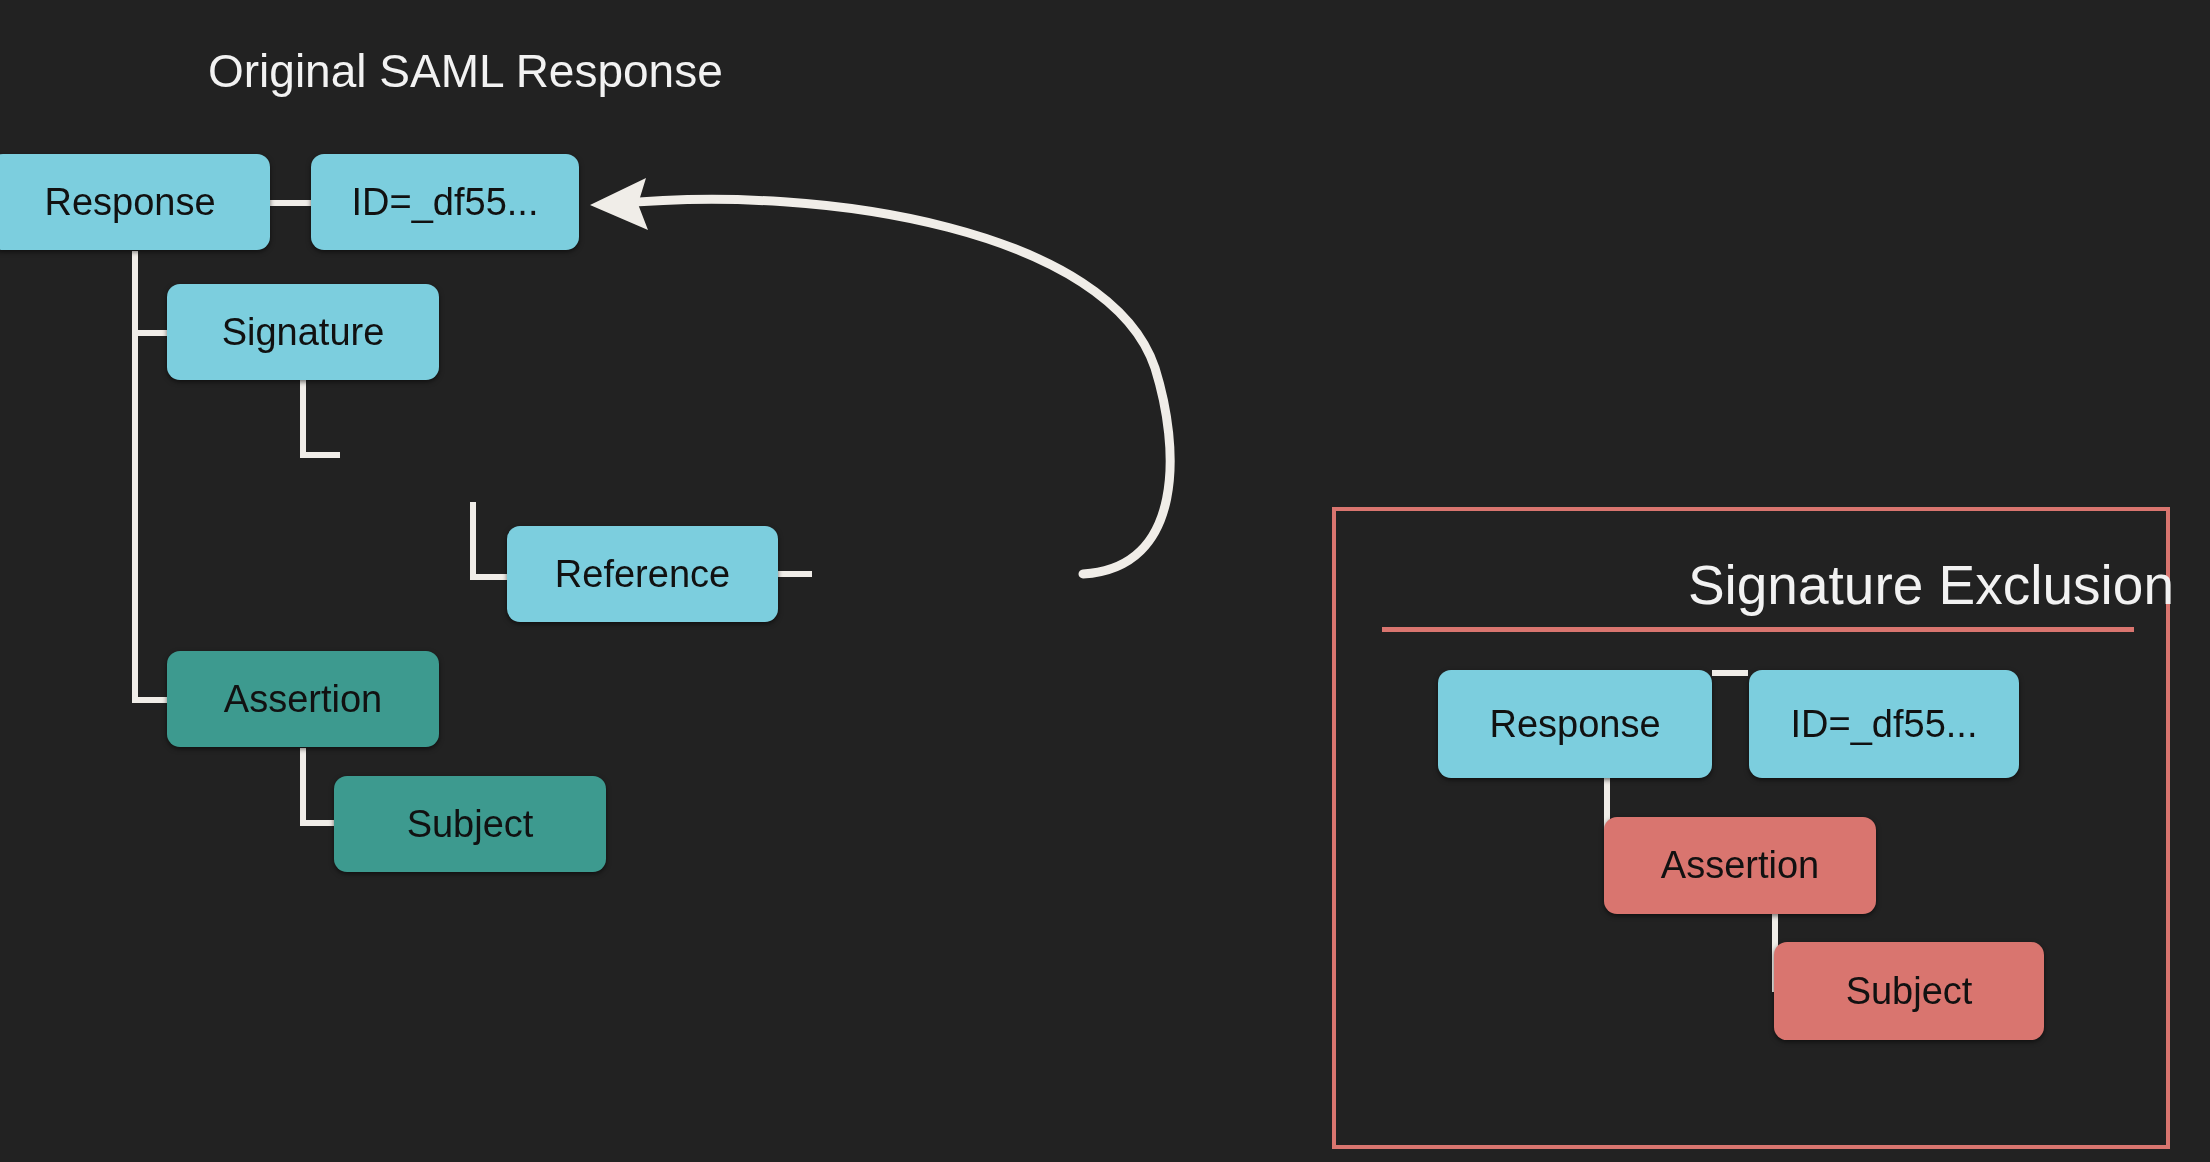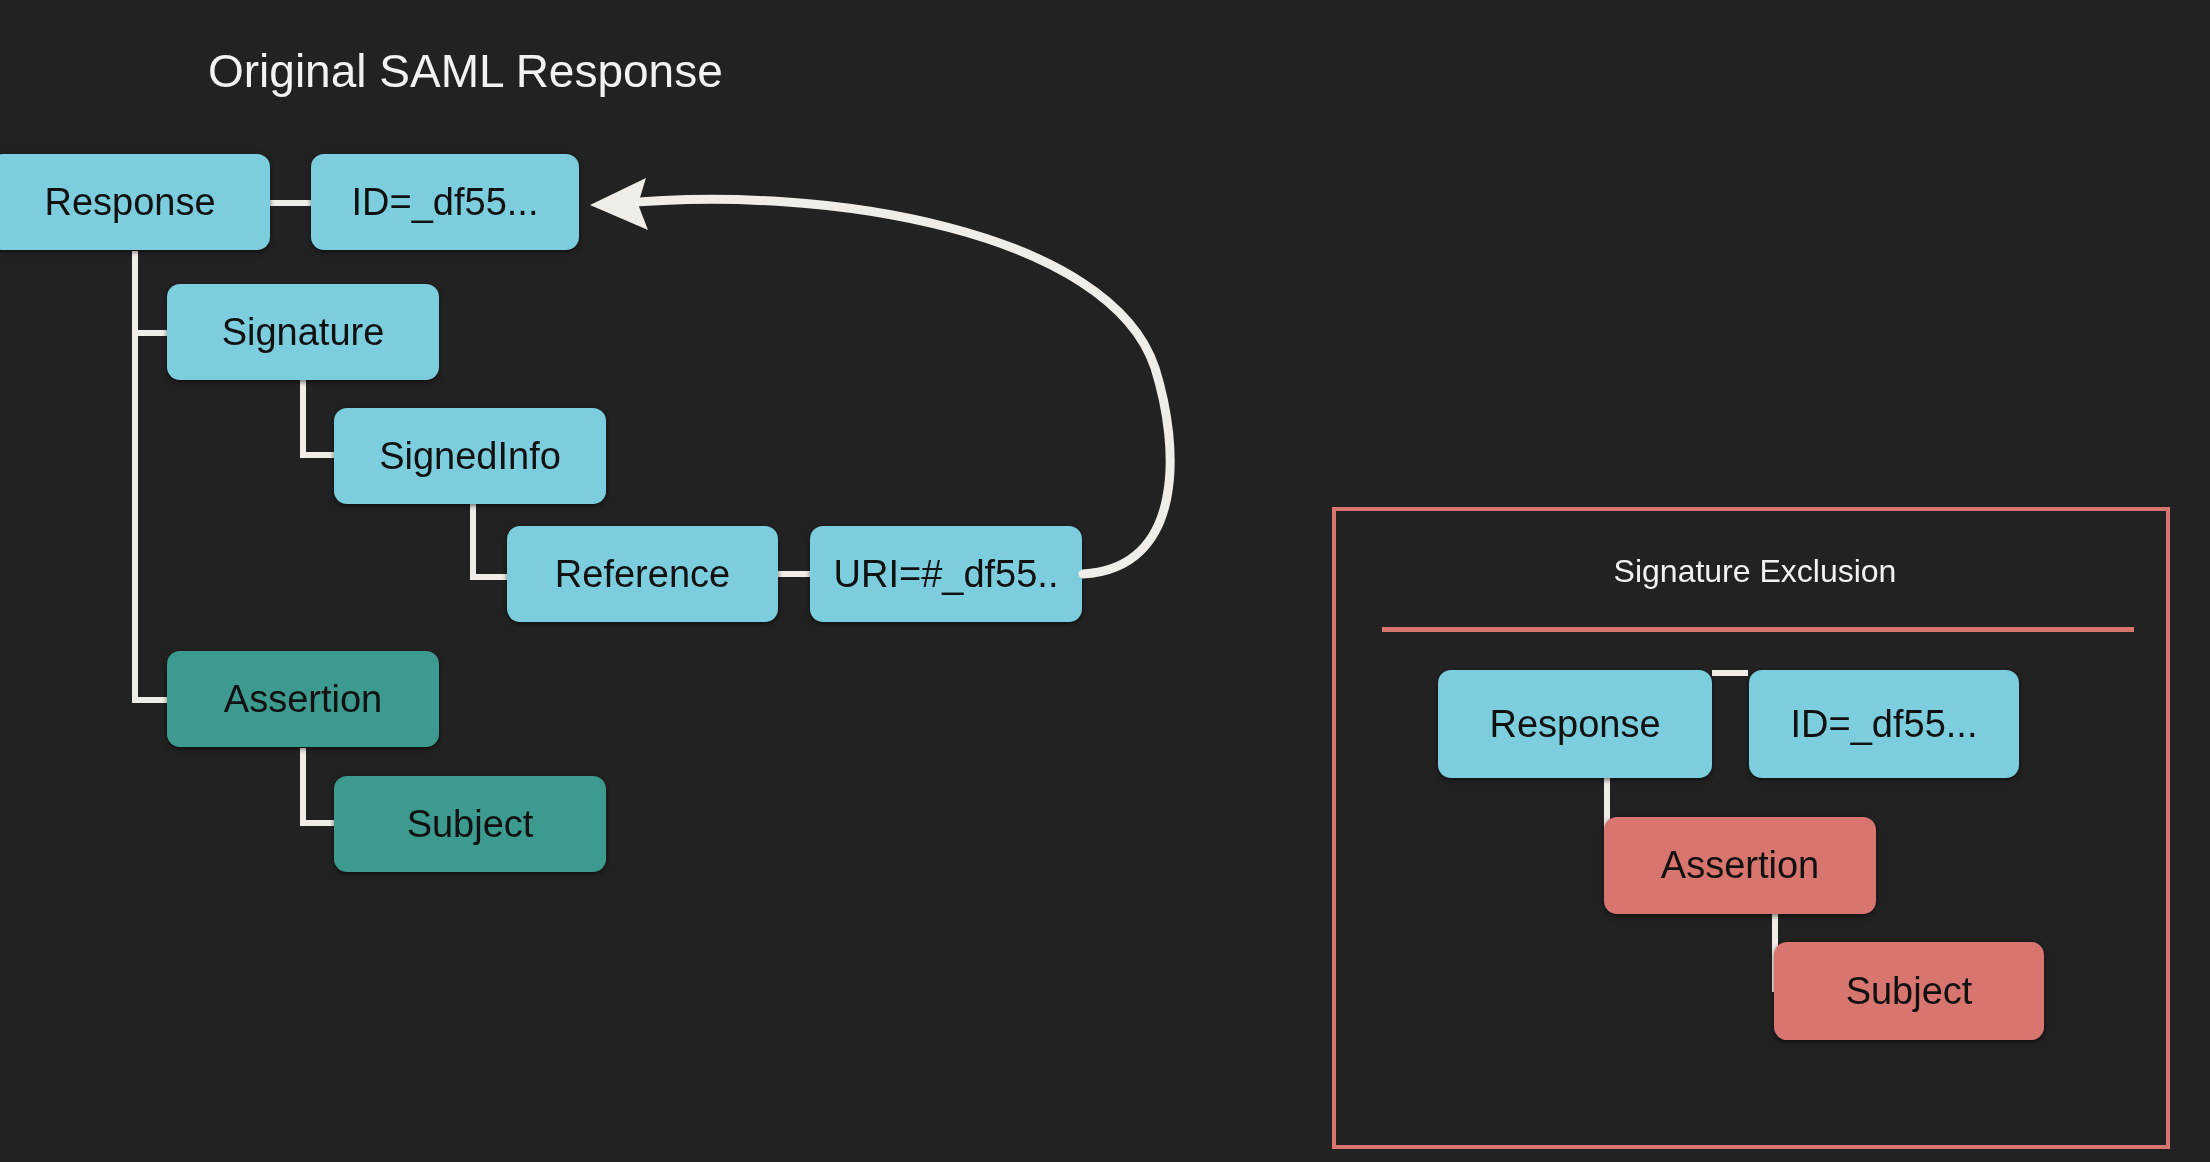--- a/index.html
+++ b/index.html
@@ -54,23 +54,23 @@
     position:absolute;
     left:1332px;top:499px;
     width:838px;height:642px;
     border:4px solid #d9756f;
     box-sizing:border-box;
     background:transparent;
   }
   #exclusion-title{
     position:absolute;
     left:0;top:42px;width:838px;
-    text-align:center;
+    text-align:right;
     color:#f2f2f2;
-    font-size:32px;
+    font-size:55px;
     white-space:nowrap;
   }
   #exclusion-divider{
     position:absolute;
     left:46px;top:116px;
     width:752px;height:5px;
     background:#d9756f;
   }
 
   
@@ -112,31 +112,25 @@
   </div>
 
   <div class="node blue" style="left:311px;top:146px;width:268px;height:96px;">
     <span>ID=_df55...</span>
   </div>
 
   <div class="node blue" style="left:167px;top:276px;width:272px;height:96px;align-items:center;">
     <span>Signature</span>
   </div>
 
-  <div class="node blue" style="left:334px;top:400px;width:272px;height:96px;">
-    <span>SignedInfo</span>
-  </div>
 
   <div class="node blue" style="left:507px;top:518px;width:271px;height:96px;align-items:center;">
     <span>Reference</span>
   </div>
 
-  <div class="node blue" style="left:810px;top:518px;width:272px;height:96px;">
-    <span>URI=#_df55..</span>
-  </div>
 
   <div class="node teal" style="left:167px;top:643px;width:272px;height:96px;">
     <span>Assertion</span>
   </div>
 
   <div class="node teal" style="left:334px;top:768px;width:272px;height:96px;">
     <span>Subject</span>
   </div>
 
   <svg id="ref-arrow" viewBox="0 0 2210 1162" xmlns="http://www.w3.org/2000/svg">

